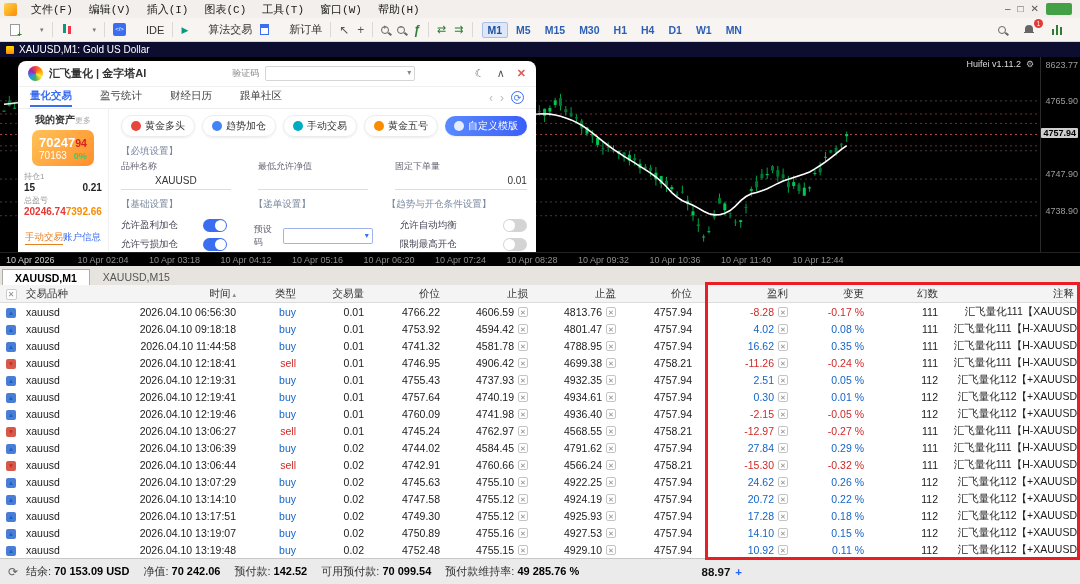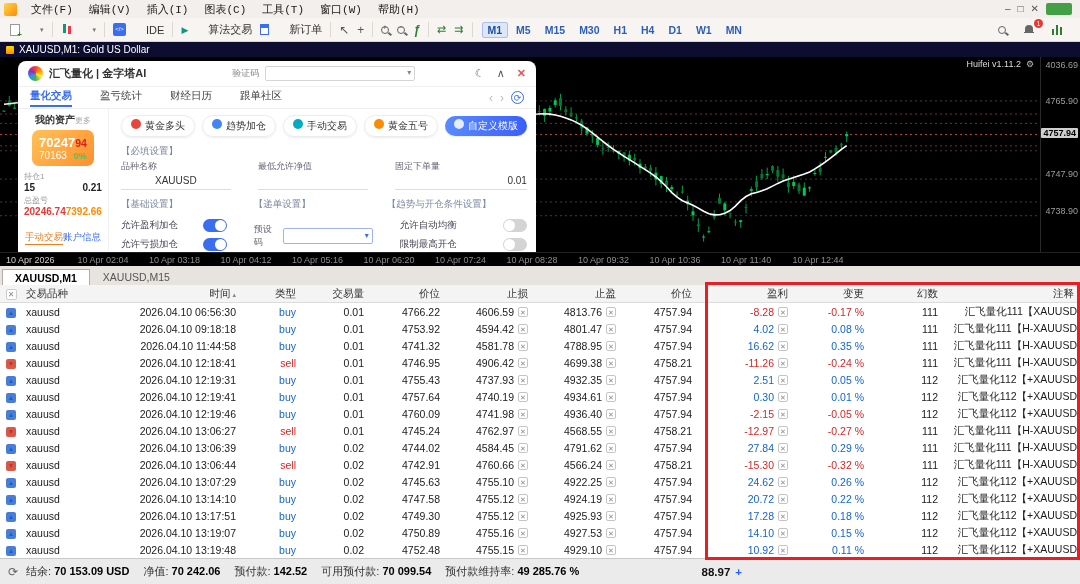--- a/index.html
+++ b/index.html
@@ -93,21 +93,21 @@
   .ss-label { font-size:8px; color:#999; margin-top:2px; }
   .ss-row { display:flex; justify-content:space-between; }
   .ss-v { font-size:10px; font-weight:bold; color:#222; }
   .ss-v.red { color:#e53935; }
   .ss-v.orange { color:#fb8c00; }
   .side-links { margin-top:auto; display:flex; justify-content:space-between; padding-bottom:2px; }
   .side-links .l1 { color:#e67e22; font-size:9.5px; border-bottom:1px solid #e67e22; }
   .side-links .l2 { color:#3a6df0; font-size:9.5px; }
   .dlg-main { flex:1; padding:6px 10px 4px 12px; }
   .strat-row { display:flex; gap:7px; align-items:center; }
-  .pill { display:inline-flex; gap:4px; border:1px solid #ececec; border-radius:13px; padding:3px 9px; font-size:10px; color:#333; box-shadow:0 1px 2px rgba(0,0,0,.08); white-space:nowrap; }
+  .pill { display:inline-flex; align-items:center; gap:4px; border:1px solid #ececec; border-radius:13px; padding:3px 9px; font-size:10px; color:#333; box-shadow:0 1px 2px rgba(0,0,0,.08); white-space:nowrap; }
   .pill-ic { width:10px; height:10px; border-radius:50%; display:inline-block; }
   .pill.custom { background:linear-gradient(90deg,#5a8bff,#3a5ffa); color:#fff; border:none; }
   .pill.custom .pill-ic { background:rgba(255,255,255,.85); }
   .sec-head3 { display:grid; grid-template-columns:1fr 1fr 1.2fr; column-gap:16px; margin-top:8px; font-size:9.5px; color:#7c89a0; }
   .fields3 { display:grid; grid-template-columns:1fr 1fr 1.2fr; column-gap:27px; margin-top:2px; }
   .flabel { font-size:9px; color:#667; }
   .finput { border-bottom:1px solid #ddd; height:15px; font-size:10px; color:#333; margin-top:2px; }
   .finput.center { text-align:center; }
   .finput.rightv { text-align:right; }
   .trow { display:flex; justify-content:space-between; align-items:center; margin-top:6px; }
@@ -585,21 +585,21 @@
         <rect x="829.3" y="93.4001910156087" width="3" height="2.1447164851554135" fill="#00792e"></rect>
         <line x1="836.1" x2="836.1" y1="88.76151256172932" y2="98.69589161079661" stroke="#00a14b" stroke-width="1"></line>
         <rect x="834.6" y="90.83004130289964" width="3" height="4.681022892937392" fill="#00792e"></rect>
         <line x1="841.4" x2="841.4" y1="86.03044849764103" y2="91.79560293457172" stroke="#00a14b" stroke-width="1"></line>
         <rect x="839.9" y="86.73814605090286" width="3" height="1.0458177212288433" fill="#00792e"></rect>
         <line x1="846.6999999999999" x2="846.6999999999999" y1="74.51389992996184" y2="85.12556362048144" stroke="#00a14b" stroke-width="1"></line>
         <rect x="845.1999999999999" y="77.0833496271166" width="3" height="2.1532758913178895" fill="#00c853"></rect>
         <path d="M4.0,47.2L9.3,46.7L14.6,46.1L19.9,45.4L25.2,44.7L30.5,43.9L35.8,43.0L41.1,42.1L46.4,41.4L51.7,41.0L57.0,40.7L62.3,40.7L67.6,40.9L72.9,41.4L78.2,42.0L83.5,42.9L88.8,44.0L94.1,45.3L99.4,46.8L104.7,48.6L110.0,50.5L115.3,52.3L120.6,54.0L125.9,55.7L131.2,57.3L136.5,58.8L141.8,60.3L147.1,61.7L152.4,63.0L157.7,64.3L163.0,65.5L168.3,66.6L173.6,67.6L178.9,68.7L184.2,69.7L189.5,70.7L194.8,71.7L200.1,72.7L205.4,73.7L210.7,74.6L216.0,75.6L221.3,76.5L226.6,77.4L231.9,78.2L237.2,79.1L242.5,79.9L247.8,80.7L253.1,81.5L258.4,82.3L263.7,83.1L269.0,83.8L274.3,84.6L279.6,85.3L284.9,85.9L290.2,86.4L295.5,86.8L300.8,87.1L306.1,87.3L311.4,87.4L316.7,87.4L322.0,87.3L327.3,87.1L332.6,86.8L337.9,86.4L343.2,85.9L348.5,85.4L353.8,84.9L359.1,84.4L364.4,83.9L369.7,83.3L375.0,82.7L380.3,82.1L385.6,81.5L390.9,80.8L396.2,80.1L401.5,79.4L406.8,78.6L412.1,77.9L417.4,77.1L422.7,76.3L428.0,75.4L433.3,74.6L438.6,73.7L443.9,72.9L449.2,72.1L454.5,71.3L459.8,70.5L465.1,69.7L470.4,69.0L475.7,68.3L481.0,67.6L486.3,66.9L491.6,66.2L496.9,65.5L502.2,64.9L507.5,64.1L512.8,63.0L518.1,61.8L523.4,60.3L528.7,58.7L534.0,57.6L539.3,56.9L544.6,56.8L549.9,57.1L555.2,58.0L560.5,59.3L565.8,61.0L571.1,62.9L576.4,65.4L581.7,68.3L587.0,71.8L592.3,75.8L597.6,80.2L602.9,84.4L608.2,88.5L613.5,92.3L618.8,95.9L624.1,99.4L629.4,102.6L634.7,105.9L640.0,109.3L645.3,112.7L650.6,116.2L655.9,120.0L661.2,124.5L666.5,129.7L671.8,135.6L677.1,140.2L682.4,143.7L687.7,145.9L693.0,148.3L698.3,151.1L703.6,154.3L708.9,156.7L714.2,157.9L719.5,157.7L724.8,156.3L730.1,153.5L735.4,149.1L740.7,143.6L746.0,139.5L751.3,136.8L756.6,135.5L761.9,133.8L767.2,131.7L772.5,129.1L777.8,126.4L783.1,124.1L788.4,122.2L793.7,120.5L799.0,118.7L804.3,116.9L809.6,114.9L814.9,111.9L820.2,108.5L825.5,104.8L830.8,100.8L836.1,96.7L841.4,92.4L846.7,88.6" fill="none" stroke="#ffffff" stroke-width="1.6"></path>
       </svg>
     <div class="price-scale">
-        <span class="plab" style="top: 2.53125px;">4036.69</span>
+        <span class="plab" style="top: 2.53125px;">8623.77</span>
         <span class="plab" style="top: 39.0938px;">4765.90</span>
         <span class="plab cur" style="top: 71.4313px;">4757.94</span>
         <span class="plab" style="top: 112.219px;">4747.90</span>
         <span class="plab" style="top: 148.781px;">4738.90</span>
       </div>
     <div class="watermark">
       <span>Huifei v1.11.2</span>
       <span class="wm-ic">⚙</span>
     </div>
 

